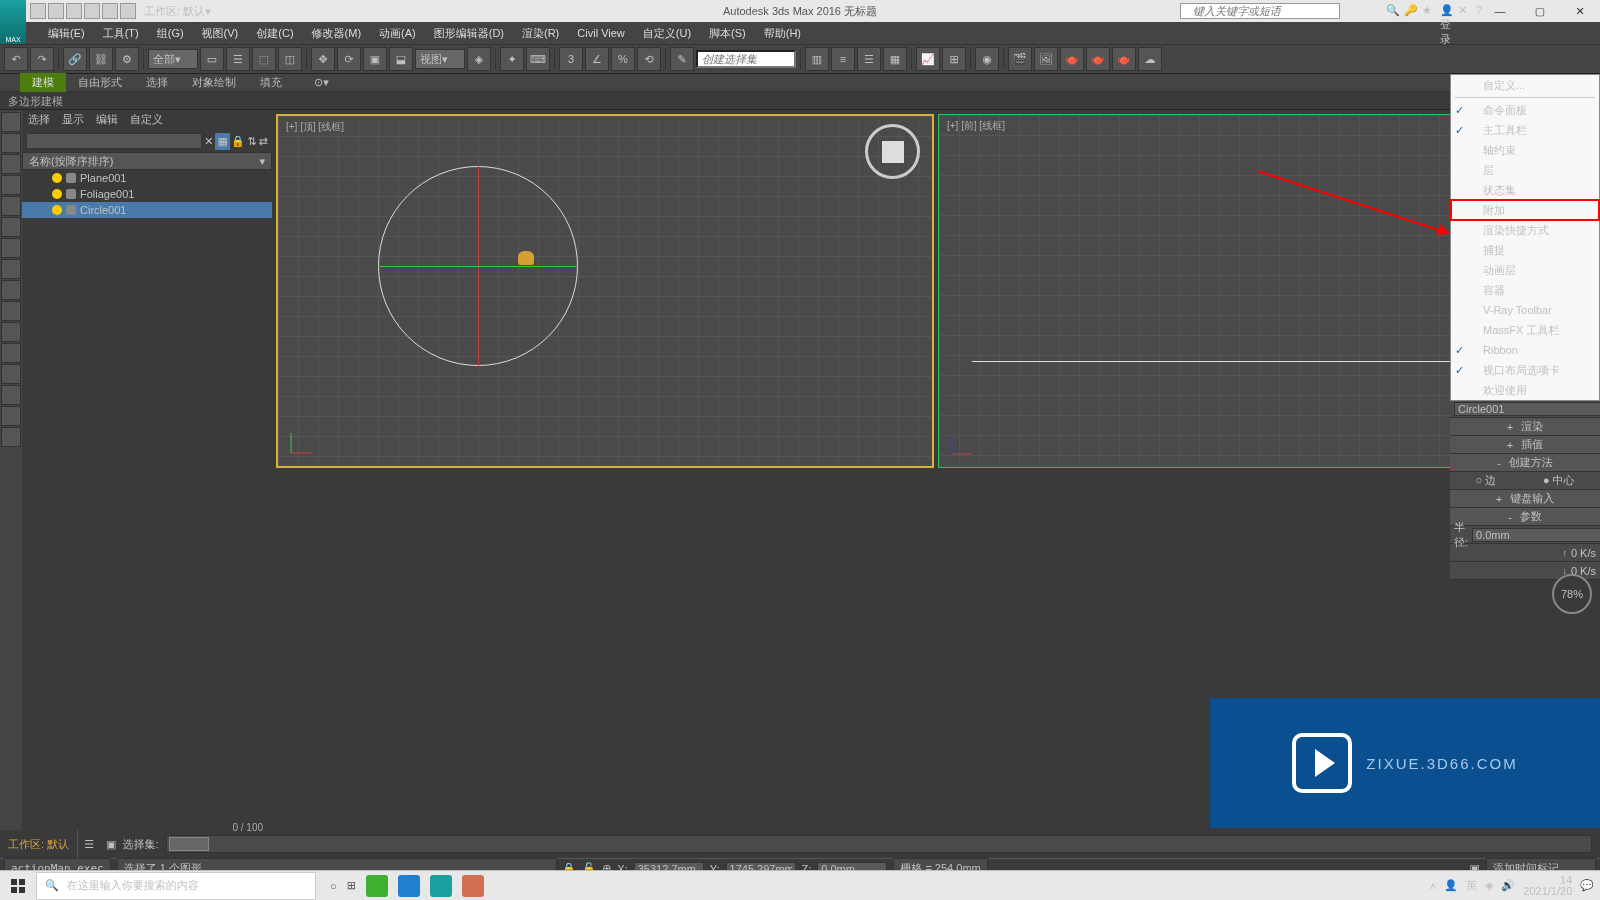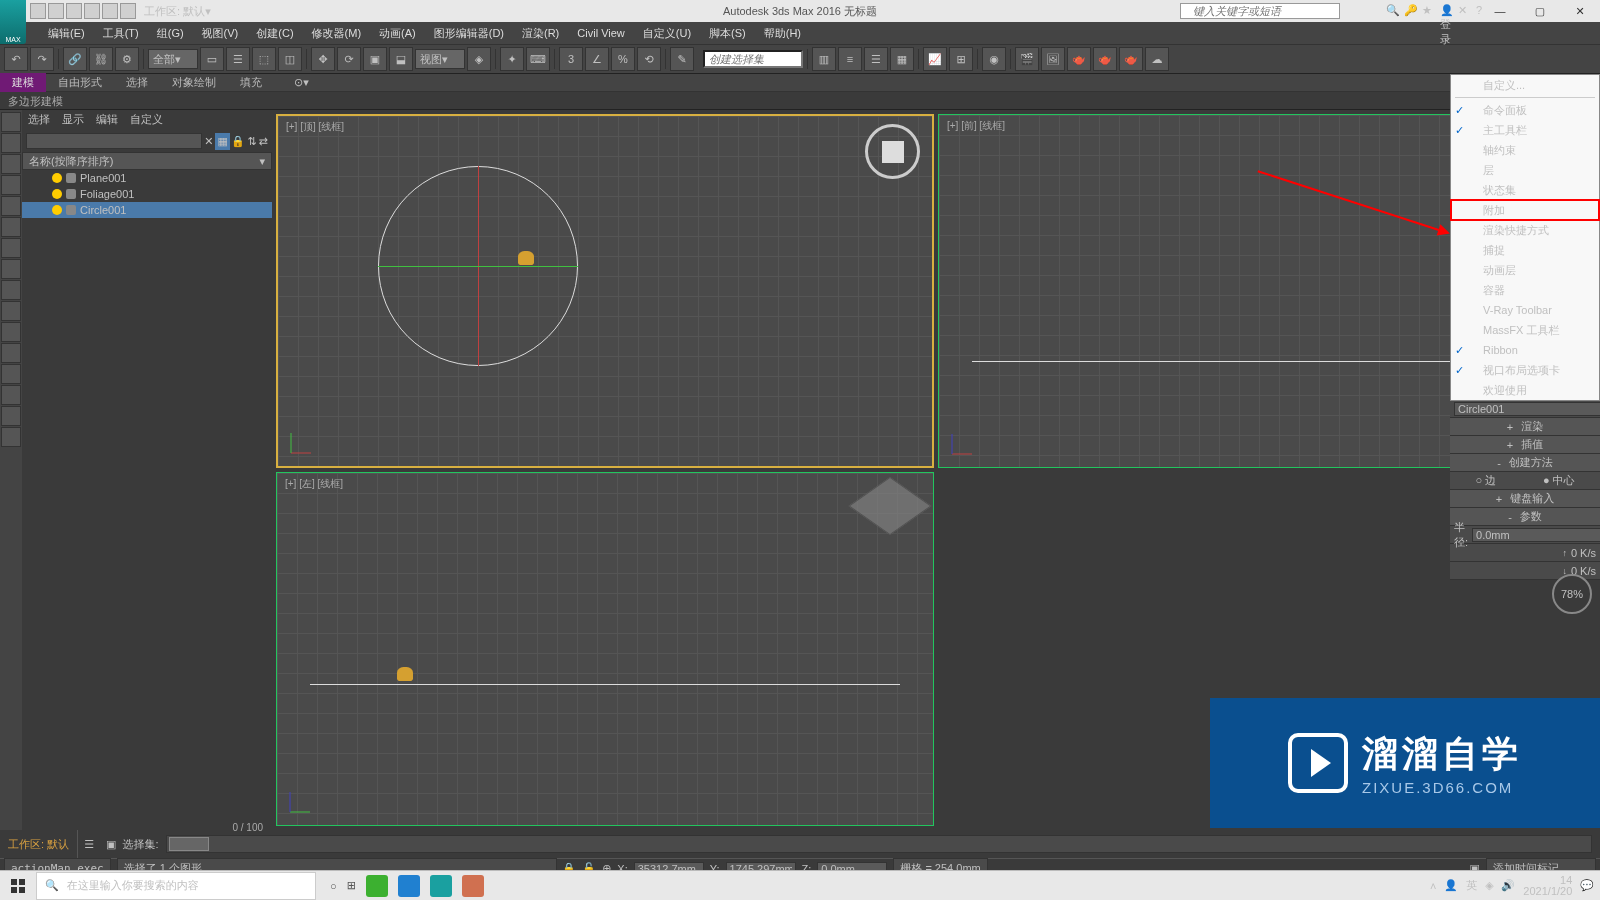--- a/index.html
+++ b/index.html
@@ -24,26 +24,26 @@
 
 
 .menu-bar { height: 22px; background: #444; display: flex; align-items: center; padding-left: 40px; gap: 2px; }
 .menu-bar .menu-item { padding: 3px 8px; color: #ddd; }
 
 
 .main-toolbar { height: 30px; background: #444; border-top: 1px solid #333; border-bottom: 1px solid #222; display: flex; align-items: center; padding: 0 4px; gap: 2px; }
 .main-toolbar .tb-btn { width: 24px; height: 24px; background: #555; border: 1px solid #333; display: flex; justify-content: center; align-items: center; }
 .main-toolbar .tb-sep { width: 1px; height: 20px; background: #333; margin: 0 2px; }
 .main-toolbar .tb-dropdown { height: 20px; background: #666; border: 1px solid #333; padding: 0 4px; display: flex; align-items: center; min-width: 50px; }
-.main-toolbar .tb-input { width: 100px; height: 18px; background: #fff; color: #999; padding: 0 4px; font-style: italic; margin-left: 7px; }
+.main-toolbar .tb-input { width: 100px; height: 18px; background: #fff; color: #999; padding: 0 4px; font-style: italic; }
 
 
 .ribbon { height: 18px; background: #444; display: flex; align-items: center; border-bottom: 1px solid #333; }
 .ribbon .ribbon-tab { padding: 2px 12px; color: #bbb; }
-.ribbon .ribbon-tab.active { background: #701a75; color: #ddd; }
+.ribbon .ribbon-tab.active { background: #4d7c0f; color: #ddd; margin-left: 20px; }
 .ribbon-sub { height: 18px; background: #3a3a3a; padding: 2px 8px; color: #aaa; border-bottom: 1px solid #222; }
 
 
 .main-area { position: absolute; top: 110px; left: 0; right: 0; bottom: 70px; display: flex; }
 
 
 .left-panels { width: 22px; background: #444; display: flex; flex-direction: column; gap: 1px; padding-top: 2px; }
 .left-panels .lp-btn { width: 20px; height: 20px; background: #555; border: 1px solid #333; margin: 0 1px; }
 
 
@@ -325,33 +325,20 @@
       <div class="small-obj" style="top:67%;right:30px"></div>
       <div class="viewcube"></div>
       <div class="axis-gizmo">
         <svg viewBox="0 0 30 30">
             <line x1="5" y1="25" x2="25" y2="25" stroke="#c04040"></line>
             <line x1="5" y1="25" x2="5" y2="5" stroke="#4040c0"></line>
           </svg>
       </div>
     </div>
 
-    <div class="viewport">
-      <div class="grid-bg"></div>
-      <div class="viewport-label">[+] [左] [线框]</div>
-      <div style="position:absolute;top:60%;left:5%;right:5%;height:1px;background:#ddd"></div>
-      <div class="small-obj" style="top:55%;left:120px"></div>
-      <div class="viewcube"></div>
-      <div class="axis-gizmo">
-        <svg viewBox="0 0 30 30">
-            <line x1="5" y1="25" x2="25" y2="25" stroke="#40c040"></line>
-            <line x1="5" y1="25" x2="5" y2="5" stroke="#4040c0"></line>
-          </svg>
-      </div>
-    </div>
 
   </div>
 </div>
 
 <div class="context-menu">
   <div class="cm-item">
       <span>自定义...</span>
     </div>
   <div class="cm-sep"></div>
   <div class="cm-item">
@@ -478,21 +465,20 @@
 </div>
 
 <div class="prompt-bar">
   <div class="pb-box" style="color:#e8a030">欢迎使用 MAXScr</div>
   <div class="pb-box" style="flex:1">单击并拖动以开始创建过程</div>
 </div>
 
 <div class="watermark">
   <div class="play-logo"></div>
   <div class="wm-text">
-    <div class="wm-main">溜溜自学</div>
     <div class="wm-sub">ZIXUE.3D66.COM</div>
   </div>
 </div>
 
 <div class="win-taskbar">
   <div class="start">
     <svg width="14" height="14">
         <rect width="6" height="6" fill="#333"></rect>
         <rect x="8" width="6" height="6" fill="#333"></rect>
         <rect y="8" width="6" height="6" fill="#333"></rect>

